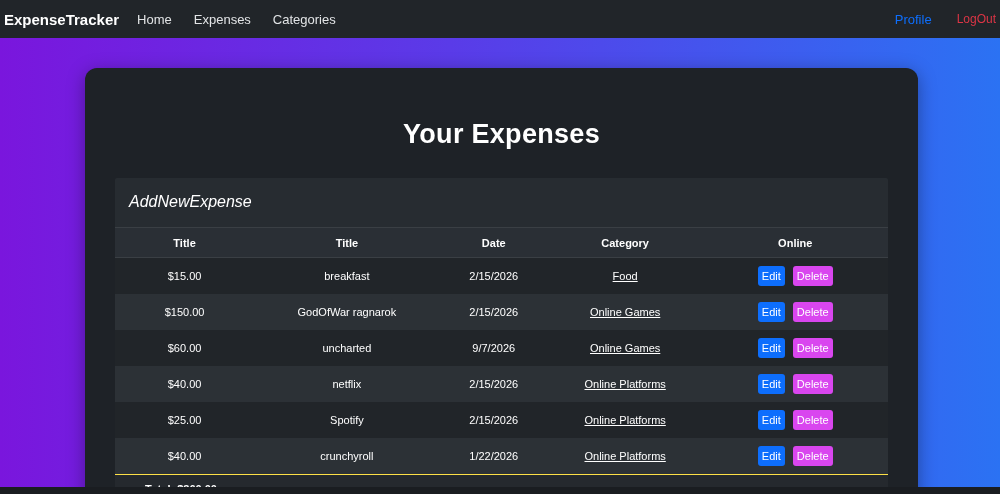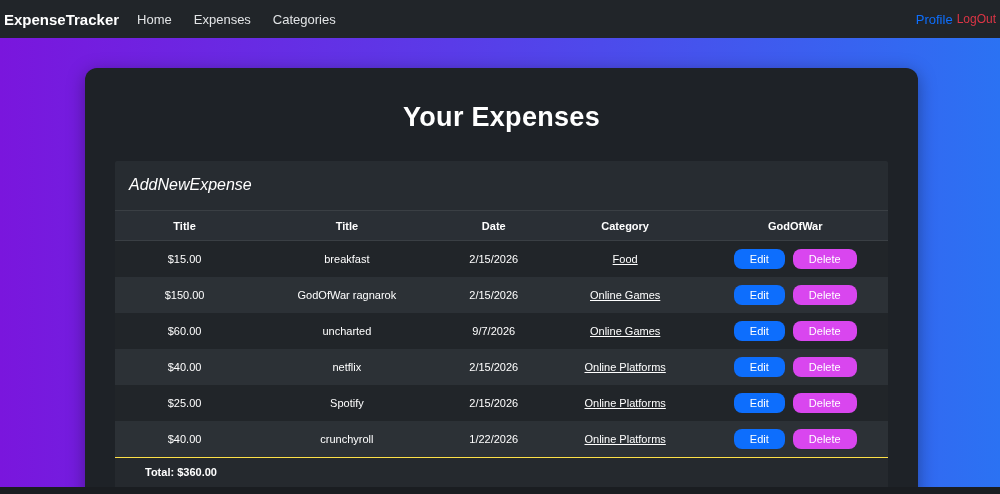--- a/index.html
+++ b/index.html
@@ -26,21 +26,21 @@
     margin-right: 18px;
     cursor: pointer;
   }
   .nav-link {
     font-size: 13px;
     color: #e2e4e6;
     margin-right: 22px;
     text-decoration: none;
     cursor: pointer;
   }
-  .nav-right { margin-left: auto; display: flex; align-items: center; gap: 4px; }
+  .nav-right { margin-left: auto; display: flex; align-items: center; gap: 25px; }
   .nav-profile { color: #0d6efd; font-size: 13px; cursor: pointer; }
   .nav-logout  { color: #dc3545; font-size: 12px; cursor: pointer; }
 
   
   .gradient-bg {
     position: relative;
     height: 449px;
     background: linear-gradient(90deg, #7a16dd 0%, #5a3be8 45%, #2b72f3 100%);
     overflow: hidden;
   }
@@ -55,21 +55,21 @@
     background: #1e2227;
     border-radius: 12px 12px 0 0;
     box-shadow: 0 4px 18px rgba(0,0,0,.35);
     color: #fff;
   }
   .page-title {
     text-align: center;
     font-size: 27px;
     font-weight: 600;
     letter-spacing: .3px;
-    padding-top: 34px;
+    padding-top: 51px;
     padding-bottom: 28px;
     color: #ffffff;
   }
 
   
   .panel {
     margin: 0 30px;
     background: #272c31;
     border-radius: 2px;
   }
@@ -112,25 +112,25 @@
 
   .cat-link {
     color: #ffffff;
     text-decoration: underline;
     cursor: pointer;
   }
 
   .btn {
     display: inline-block;
     border: none;
-    border-radius: 8px;
+    border-radius: 3px;
     color: #fff;
     font-size: 11px;
     font-family: "Liberation Sans", sans-serif;
-    padding: 4px 16px;
+    padding: 4px 4px;
     cursor: pointer;
   }
   .btn-edit   { background: #0d6efd; margin-right: 5px; }
   .btn-delete { background: #d946ef; text-align: right; }
 
   .total-row {
     background: #25292e;
     font-weight: 700;
     font-size: 11px;
     padding: 8px 0 9px 30px;
@@ -176,21 +176,21 @@
             <col class="c-date">
             <col class="c-category">
             <col class="c-actions">
         </colgroup>
         <thead>
           <tr>
             <th>Title</th>
             <th>Title</th>
             <th>Date</th>
             <th>Category</th>
-            <th>GodOfWar</th>
+            <th>Online</th>
           </tr>
         </thead>
         <tbody>
   <tr>
     <td>$15.00</td>
     <td>breakfast</td>
     <td>2/15/2026</td>
     <td>
       <a class="cat-link">Food</a>
     </td>

